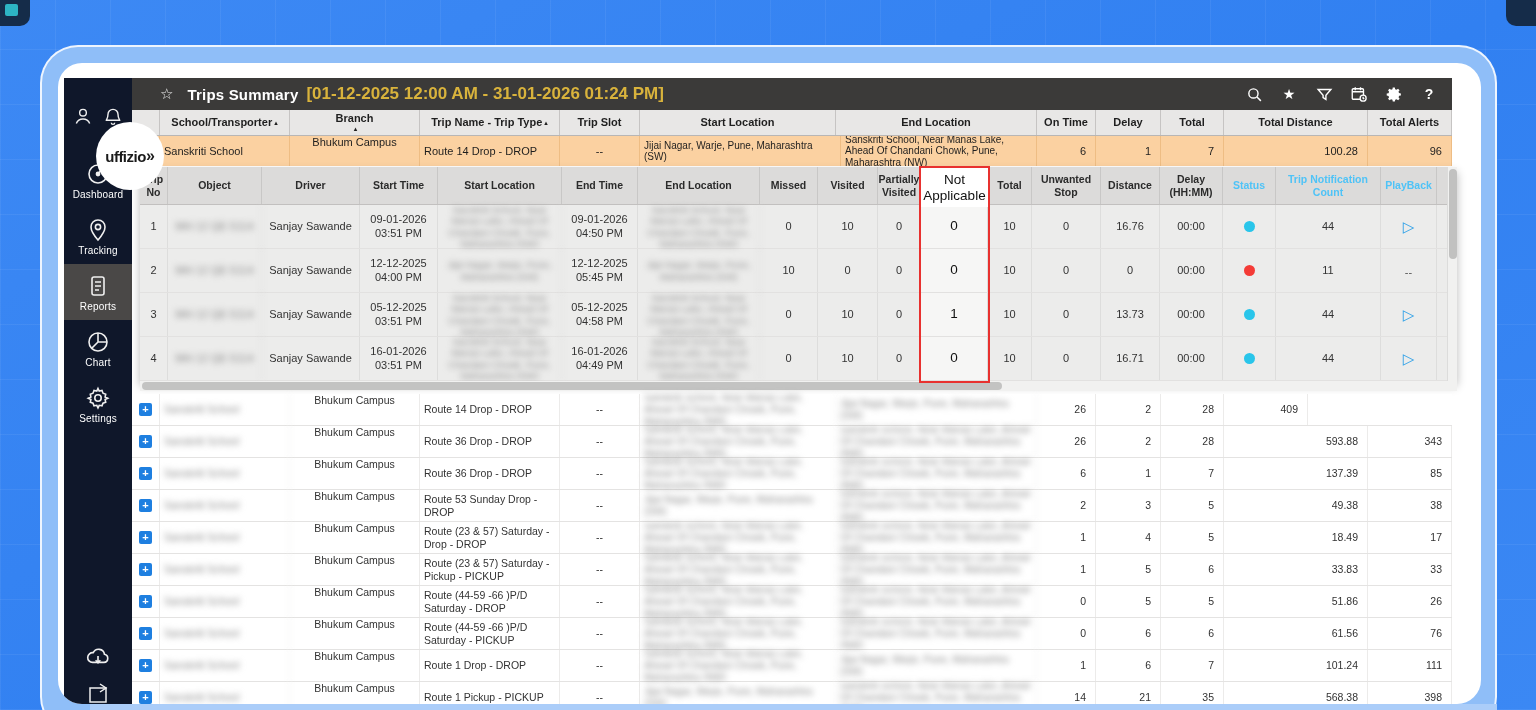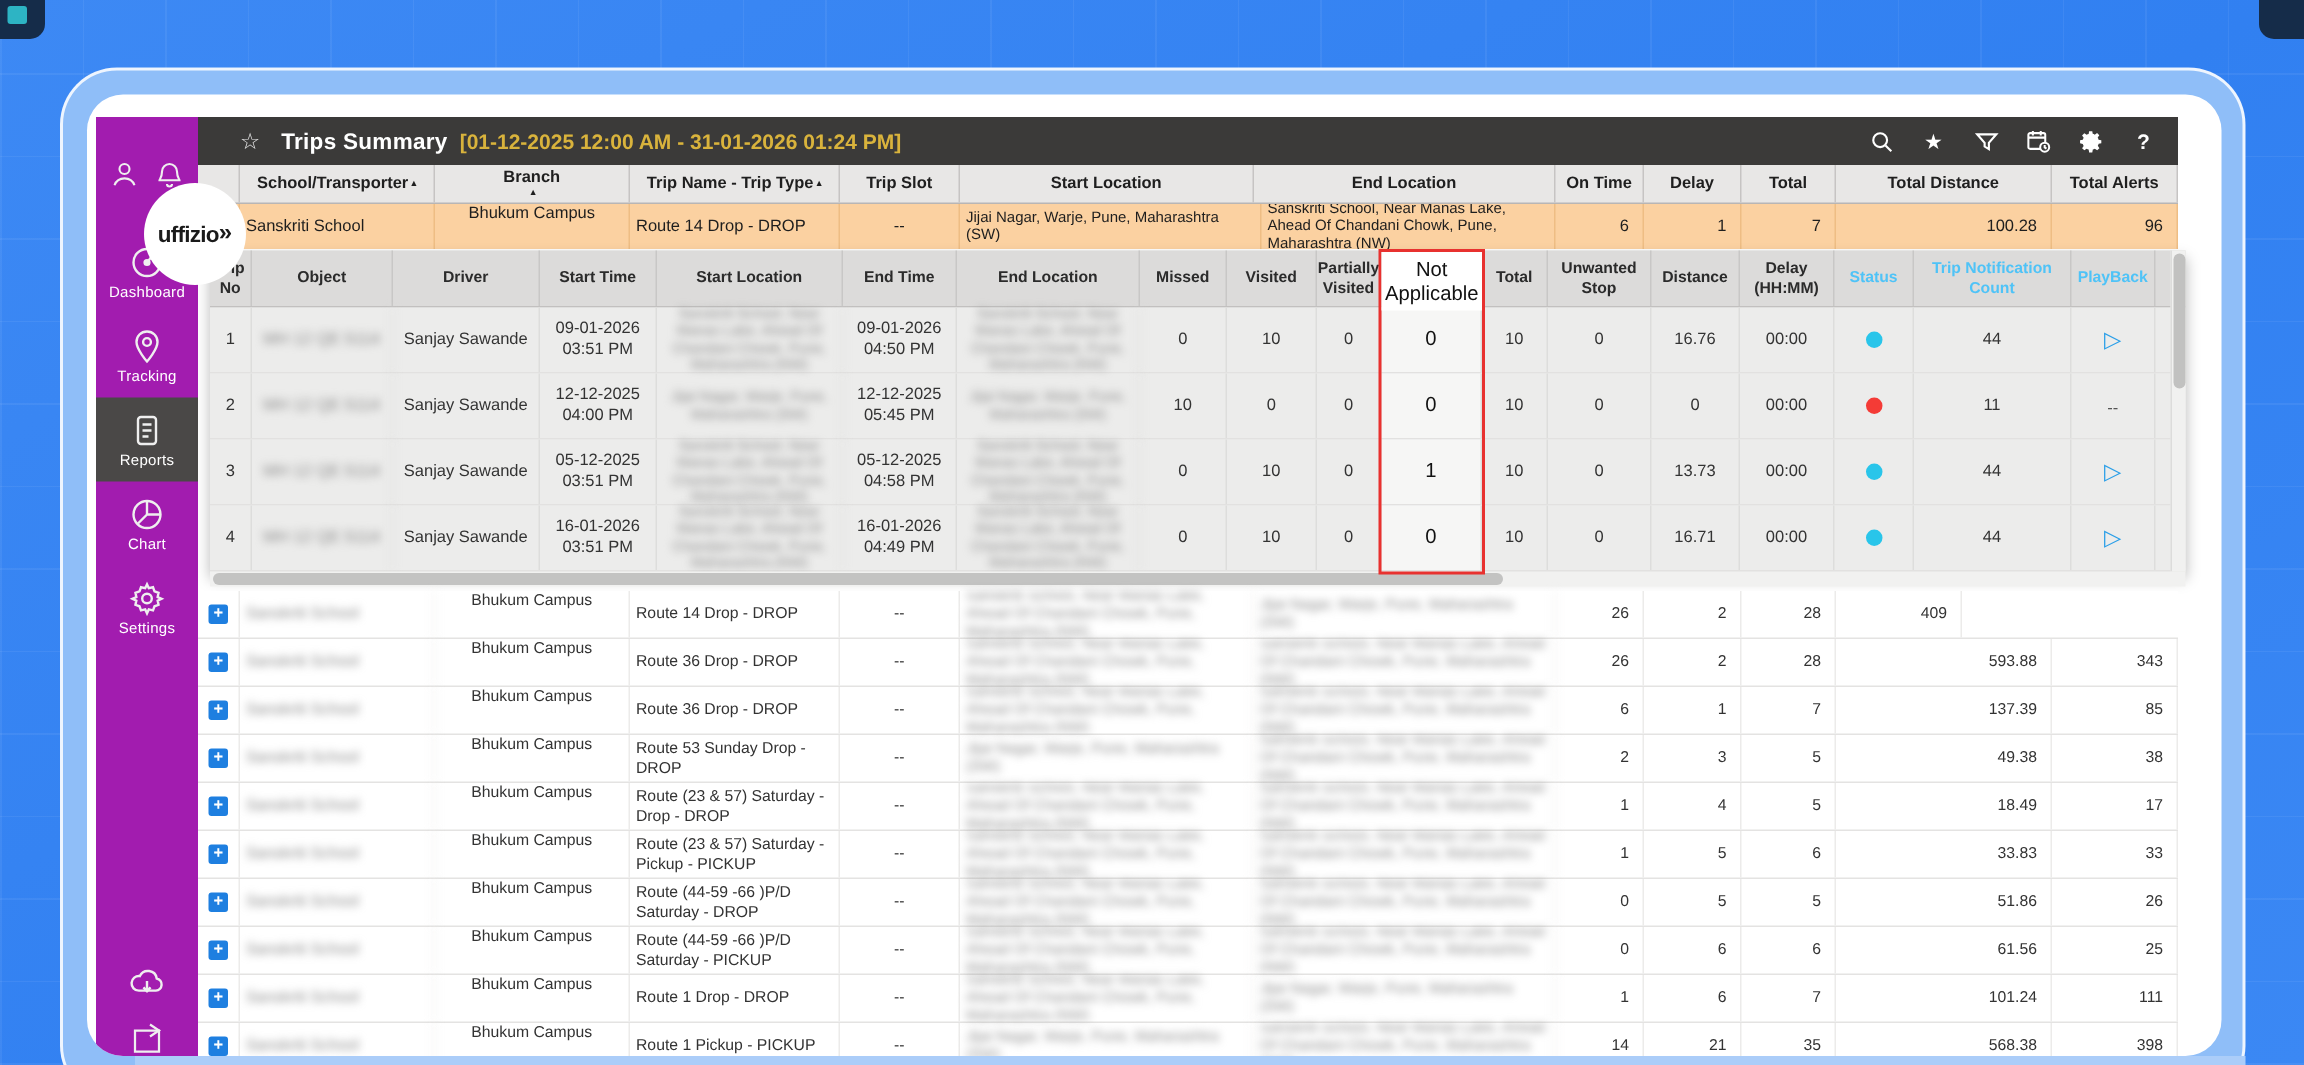--- a/index.html
+++ b/index.html
@@ -19,40 +19,40 @@
   .teal-sq { position:absolute; left:5px; top:4px; width:13px; height:12px; background:#2db4c4; border-radius:2px; }
 
   
   .window { position:absolute; left:40px; top:45px; width:1457px; height:690px;
     background:#8fbef8; border:2px solid rgba(255,255,255,.85); border-radius:38px; }
   .panel { position:absolute; left:16px; top:16px; width:1423px; height:641px;
     background:#ffffff; border-radius:24px; overflow:hidden; }
 
   
   .sidebar { position:absolute; left:6px; top:15px; width:68px; height:626px;
-    background:#a21caf; color:#f2f2f2; }
+    background:#0f172a; color:#f2f2f2; }
   .sb-top-icons { display:flex; justify-content:center; gap:10px; margin-top:28px; }
   .sb-item { width:100%; text-align:center; padding:10px 0 8px; }
   .sb-item.active { background:#4a4847; }
   .sb-label { display:block; font-size:10px; color:#ffffff; margin-top:3px; letter-spacing:.2px; }
   .sb-group { margin-top:22px; }
   .sb-icon svg { display:block; margin:0 auto; }
   .sb-bottom { position:absolute; left:0; bottom:-6px; width:100%; text-align:center; }
 
   .logo-circle { position:absolute; left:6px; top:14px; width:68px; height:68px;
     background:#ffffff; border-radius:50%; z-index:30; display:flex; align-items:center; justify-content:center; }
   .logo-text { font-size:15px; font-weight:bold; color:#1a1a1a; letter-spacing:-.5px; }
   .logo-arrow { color:#1a1a1a; font-weight:bold; }
 
   
   .titlebar { position:absolute; left:74px; top:15px; width:1320px; height:32px;
     background:#3b3a39; color:#fff; display:flex; align-items:center; }
   .tb-star { margin-left:28px; font-size:15px; color:#e8e8e8; }
   .tb-title { margin-left:14px; font-size:15px; font-weight:bold; letter-spacing:.2px; }
-  .tb-date { margin-left:8px; font-size:14px; color:#d9b33c; font-weight:bold; }
+  .tb-date { margin-left:8px; font-size:17px; color:#d9b33c; font-weight:bold; }
   .tb-icons { margin-left:auto; margin-right:14px; display:flex; align-items:center; gap:17px; }
   .tb-icons .ic { width:18px; height:18px; display:flex; align-items:center; justify-content:center; }
   .tb-help { font-size:14px; font-weight:bold; color:#fff; }
   .tb-fav { font-size:14px; color:#fff; }
 
   
   .row { display:flex; }
   .cell { flex:none; display:flex; align-items:center; justify-content:center;
     border-right:1px solid #c9c7c6; padding:0 4px; overflow:hidden; }
   .l { justify-content:flex-start; text-align:left; }
@@ -547,21 +547,21 @@
     <div class="cell mc1 l blur">Sanskriti School</div>
     <div class="cell mc2 l">Bhukum Campus</div>
     <div class="cell mc3 l trip-name">Route (44-59 -66 )P/D Saturday - PICKUP</div>
     <div class="cell mc4">--</div>
     <div class="cell mc5 l addr blur">Sanskriti School, Near Manas Lake, Ahead Of Chandani Chowk, Pune, Maharashtra (NW)</div>
     <div class="cell mc6 l addr blur">Sanskriti School, Near Manas Lake, Ahead Of Chandani Chowk, Pune, Maharashtra (NW)</div>
     <div class="cell mc7 r">0</div>
     <div class="cell mc8 r">6</div>
     <div class="cell mc9 r">6</div>
     <div class="cell mc10 r">61.56</div>
-    <div class="cell mc11 r">25</div>
+    <div class="cell mc11 r">76</div>
   </div>
           <div class="row">
     <div class="cell mc0">
               <span class="expander">+</span>
             </div>
     <div class="cell mc1 l blur">Sanskriti School</div>
     <div class="cell mc2 l">Bhukum Campus</div>
     <div class="cell mc3 l trip-name">Route 1 Drop - DROP</div>
     <div class="cell mc4">--</div>
     <div class="cell mc5 l addr blur">Sanskriti School, Near Manas Lake, Ahead Of Chandani Chowk, Pune, Maharashtra (NW)</div>

